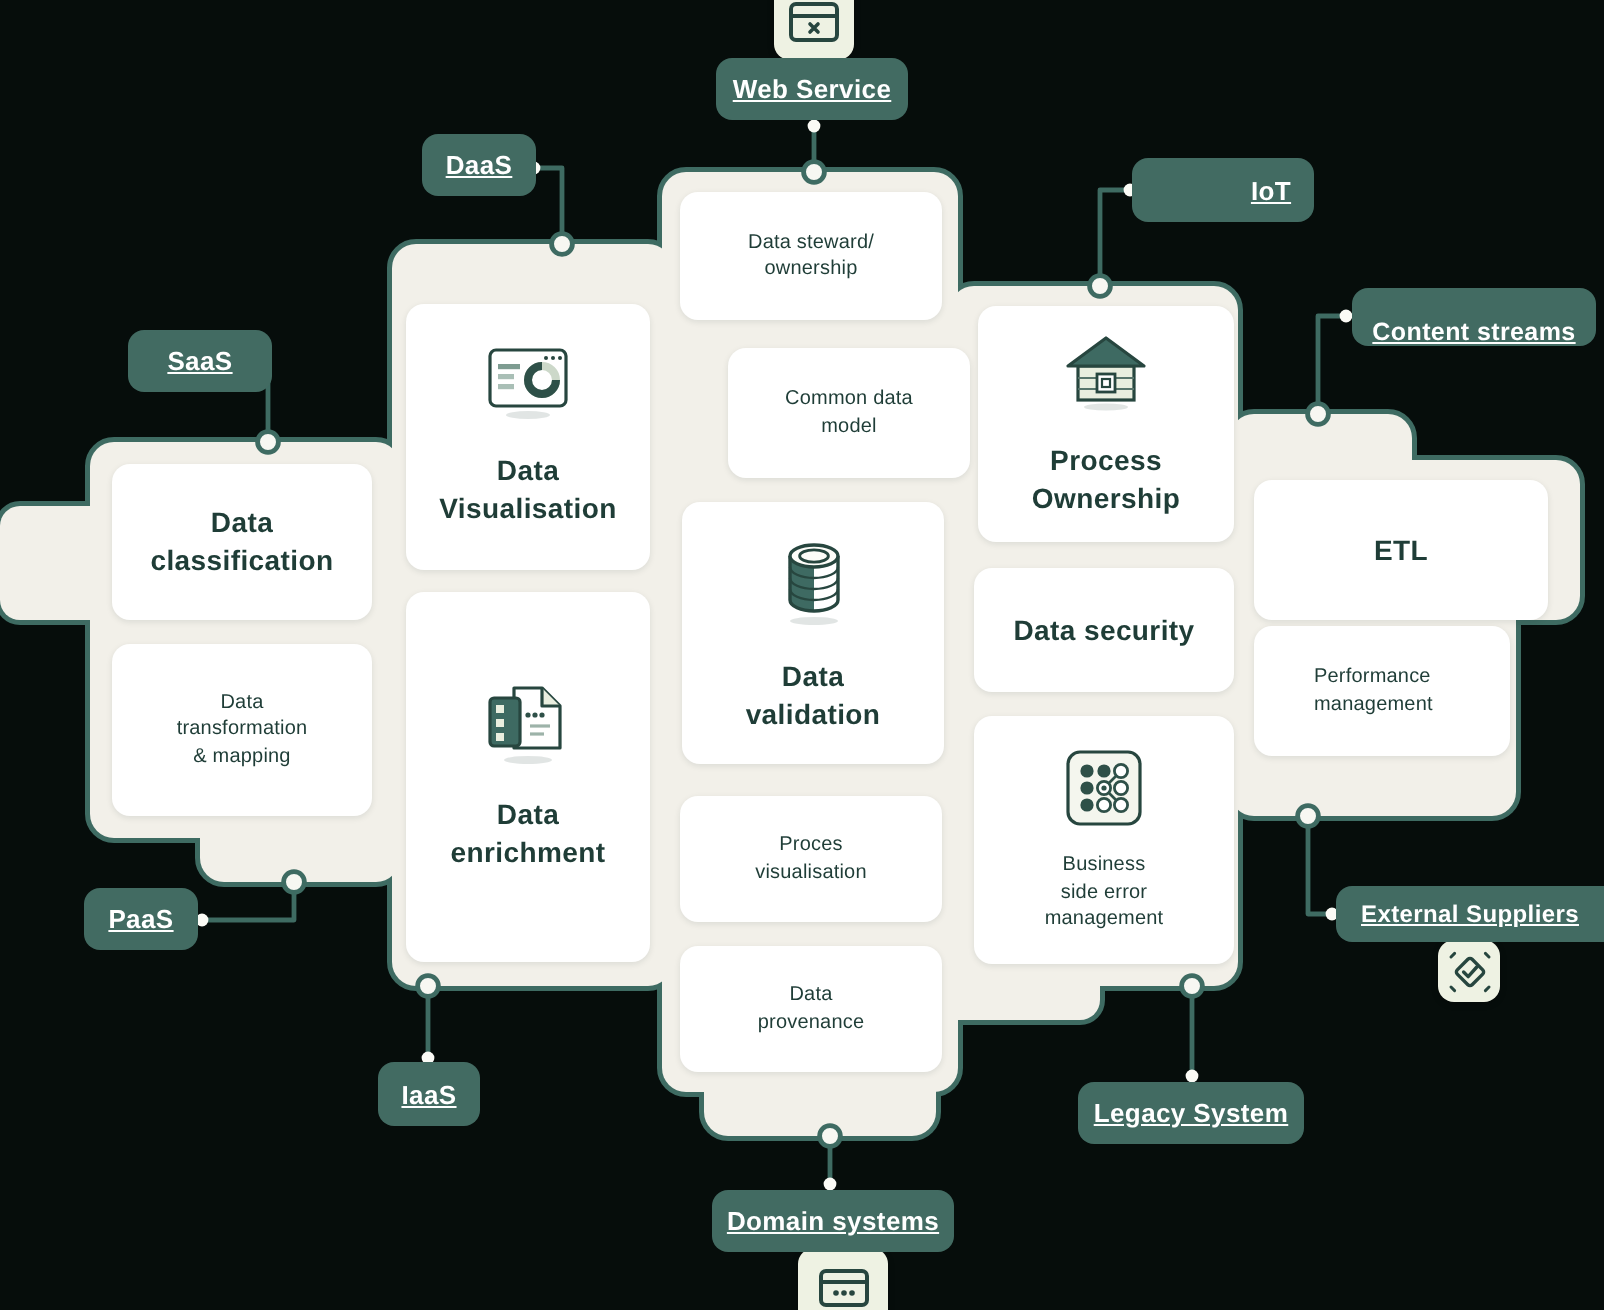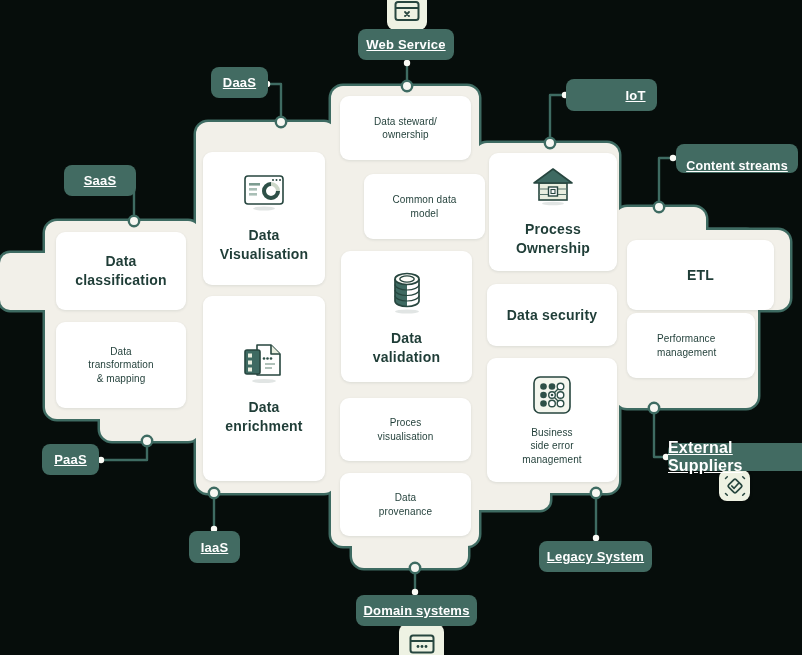--- a/index.html
+++ b/index.html
@@ -147,21 +147,21 @@
     </div>
   <div class="pill" style="left:189px;top:531px;width:51px;height:32px;">
       <span>IaaS</span>
     </div>
   <div class="pill" style="left:566px;top:79px;width:43px;height:32px;padding-left:48px;">
       <span>IoT</span>
     </div>
   <div class="pill" style="left:676px;top:144px;width:122px;height:29px;font-size:12.5px;align-items:flex-end;">
       <span>Content streams</span>
     </div>
-  <div class="pill" style="left:668px;top:443px;width:134px;height:28px;font-size:16px;border-top-right-radius:0;border-bottom-right-radius:0;">
+  <div class="pill" style="left:668px;top:443px;width:134px;height:28px;font-size:12px;border-top-right-radius:0;border-bottom-right-radius:0;">
       <span>External Suppliers</span>
     </div>
   <div class="pill" style="left:539px;top:541px;width:113px;height:31px;">
       <span>Legacy System</span>
     </div>
   <div class="pill" style="left:356px;top:595px;width:121px;height:31px;">
       <span>Domain systems</span>
     </div>
 
   <div class="card" style="left:56px;top:232px;width:130px;height:78px;">

